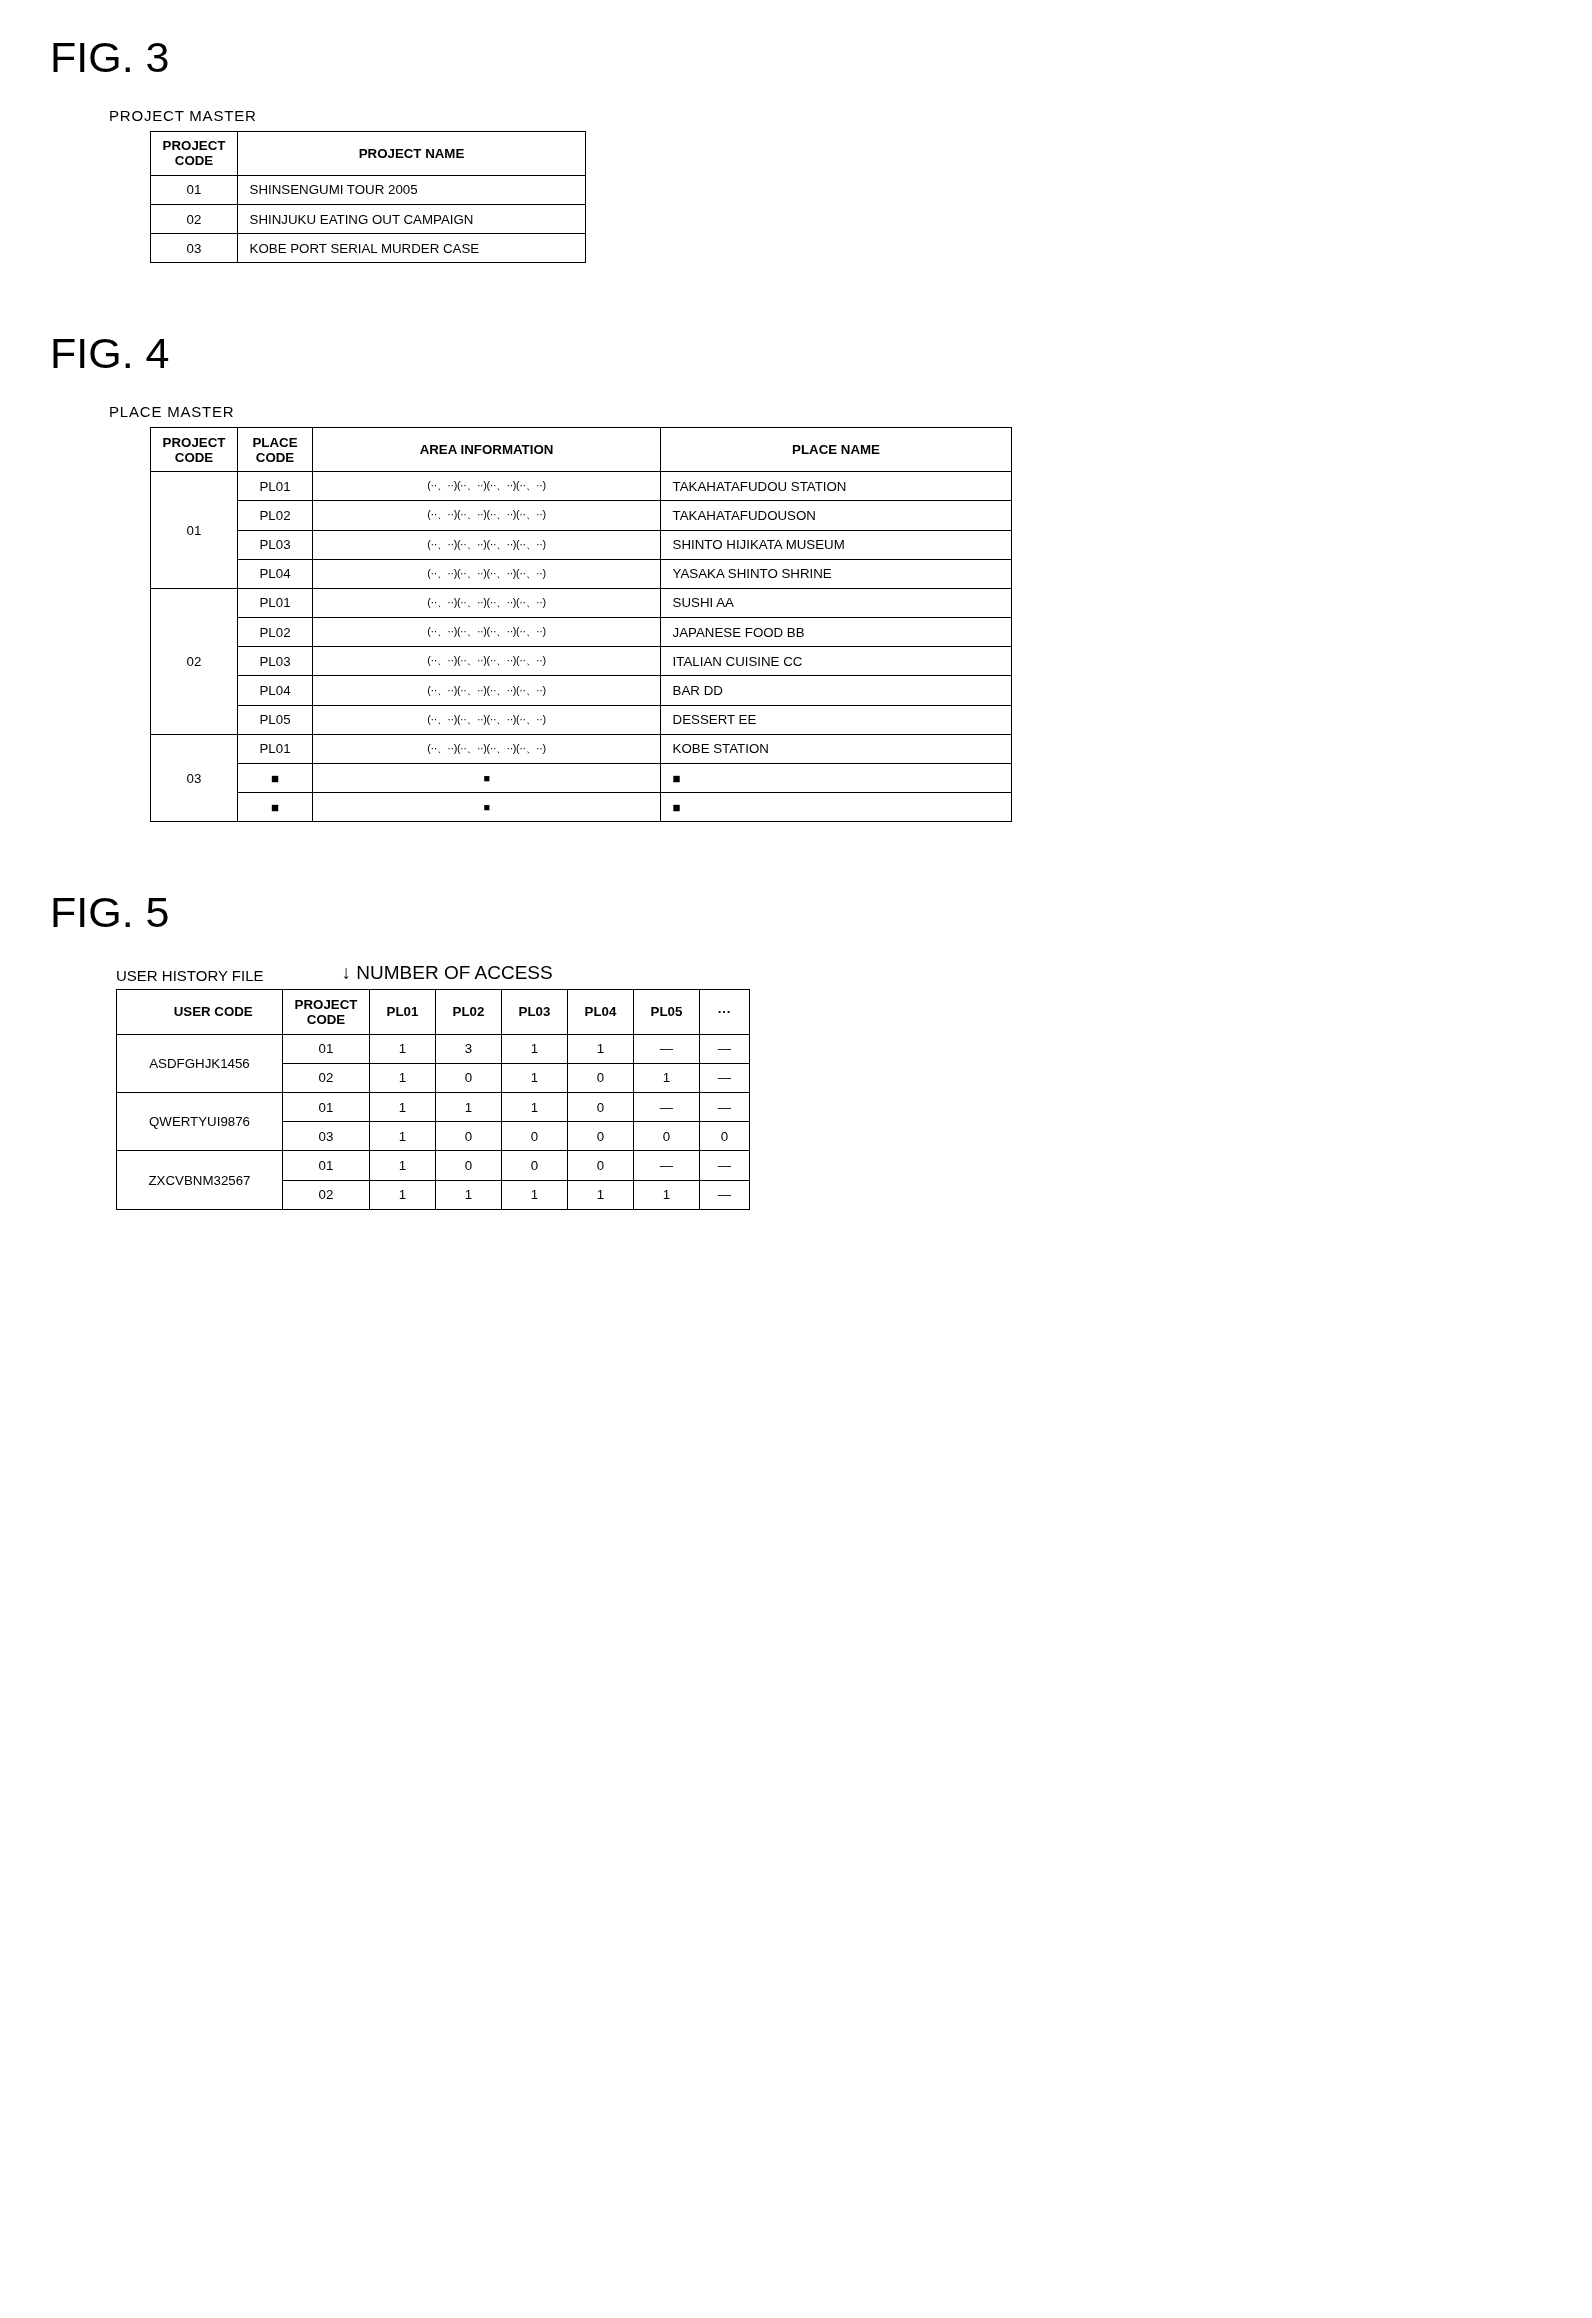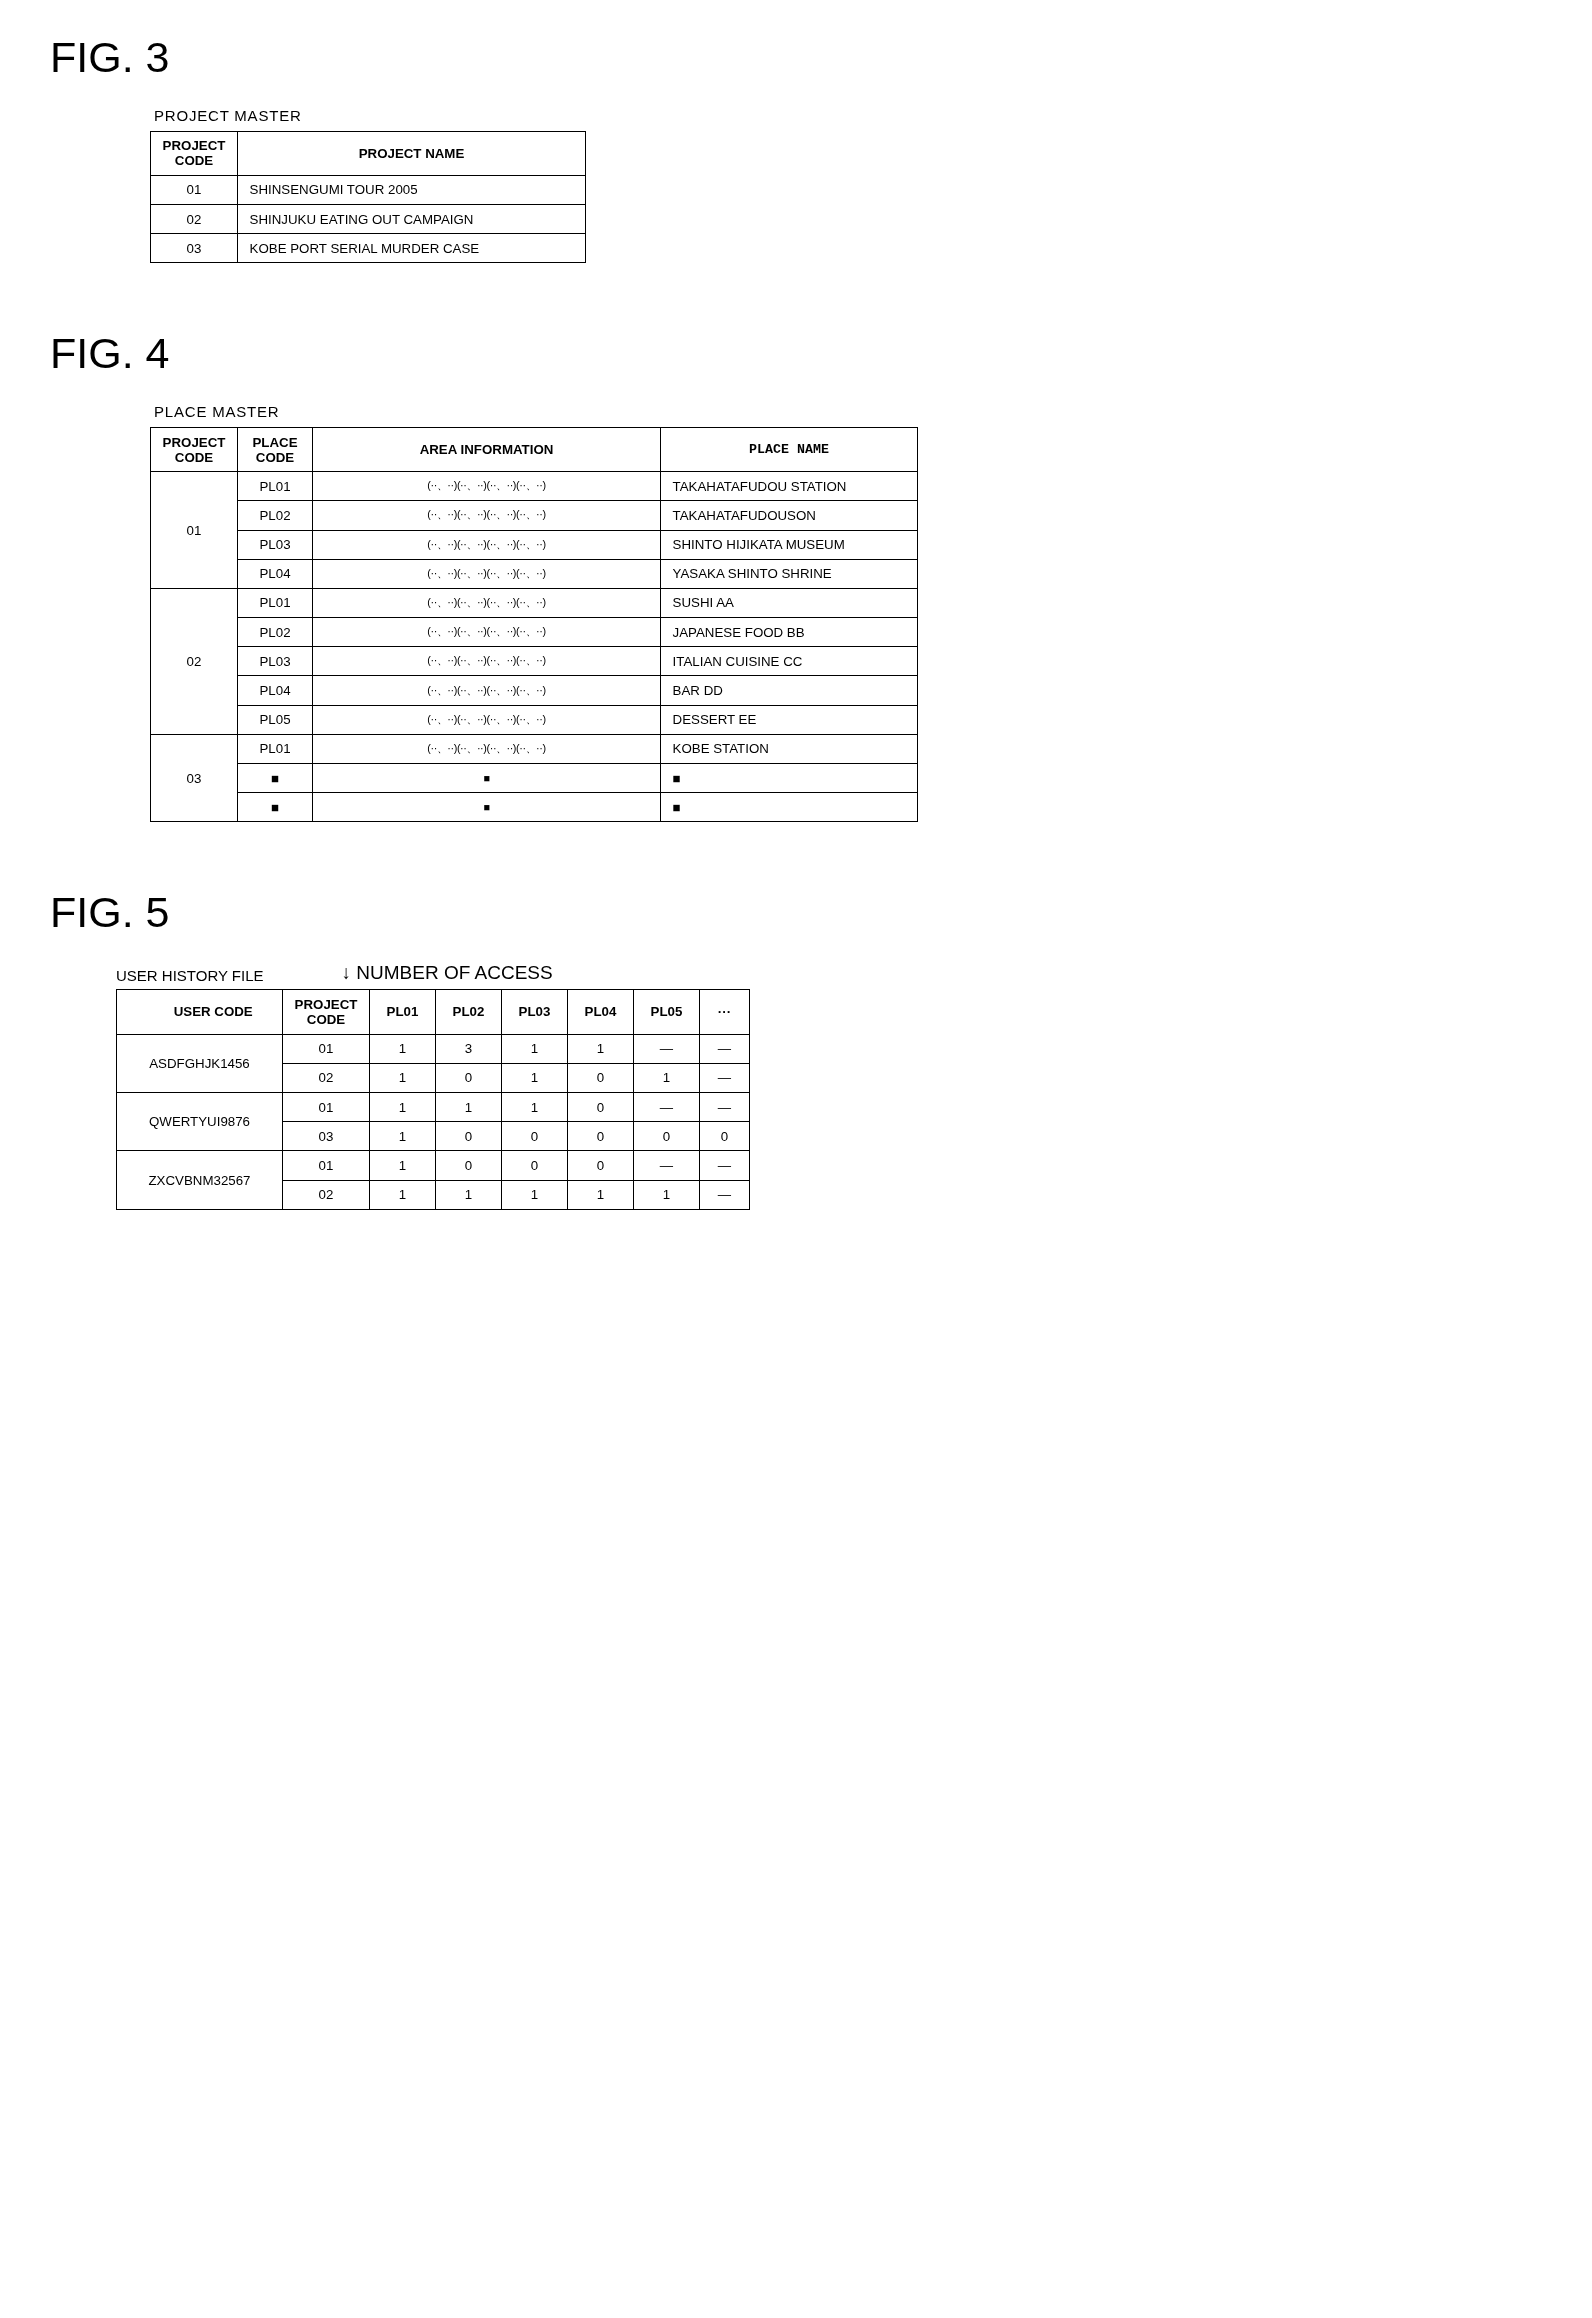--- a/index.html
+++ b/index.html
@@ -21,21 +21,21 @@
       font-size: 43px;
       font-weight: normal;
       margin-bottom: 25px;
       font-family: Arial, sans-serif;
     }
 
     .table-title {
       font-size: 15px;
       font-weight: normal;
       margin-bottom: 6.6px;
-      margin-left: 104px;
+      margin-left: 59px;
       letter-spacing: 0.8px;
     }
 
     table {
       border-collapse: collapse;
       margin-left: 100px;
     }
 
     table td, table th {
       border: 0.8px solid #000;
@@ -46,21 +46,21 @@
     }
 
     
     .fig3-table .col-code { width: 83px; }
     .fig3-table .col-name { width: 348px; }
 
     
     .fig4-table .col-projcode { width: 83px; }
     .fig4-table .col-placecode { width: 75px; }
     .fig4-table .col-area { width: 348px; }
-    .fig4-table .col-placename { width: 257px; font-family: Liberation Mono, monospace; }
+    .fig4-table .col-placename { width: 351px; }
 
     .area-info {
       font-size: 10.8px;
       letter-spacing: -0.4px;
       white-space: nowrap;
     }
 
     
     .fig5-header {
       display: flex;

